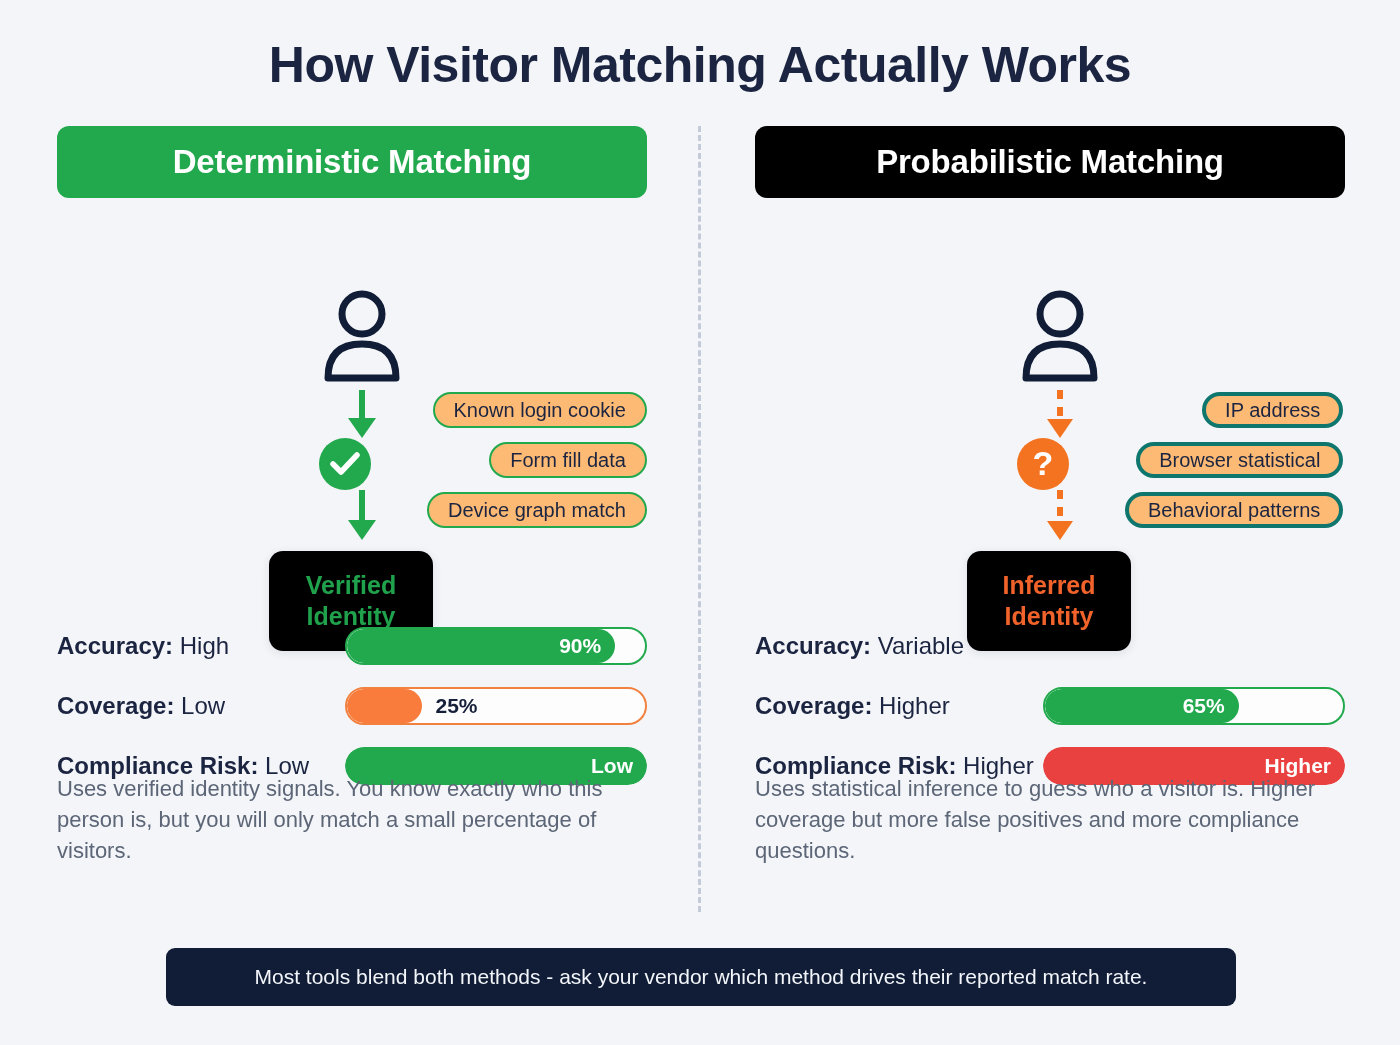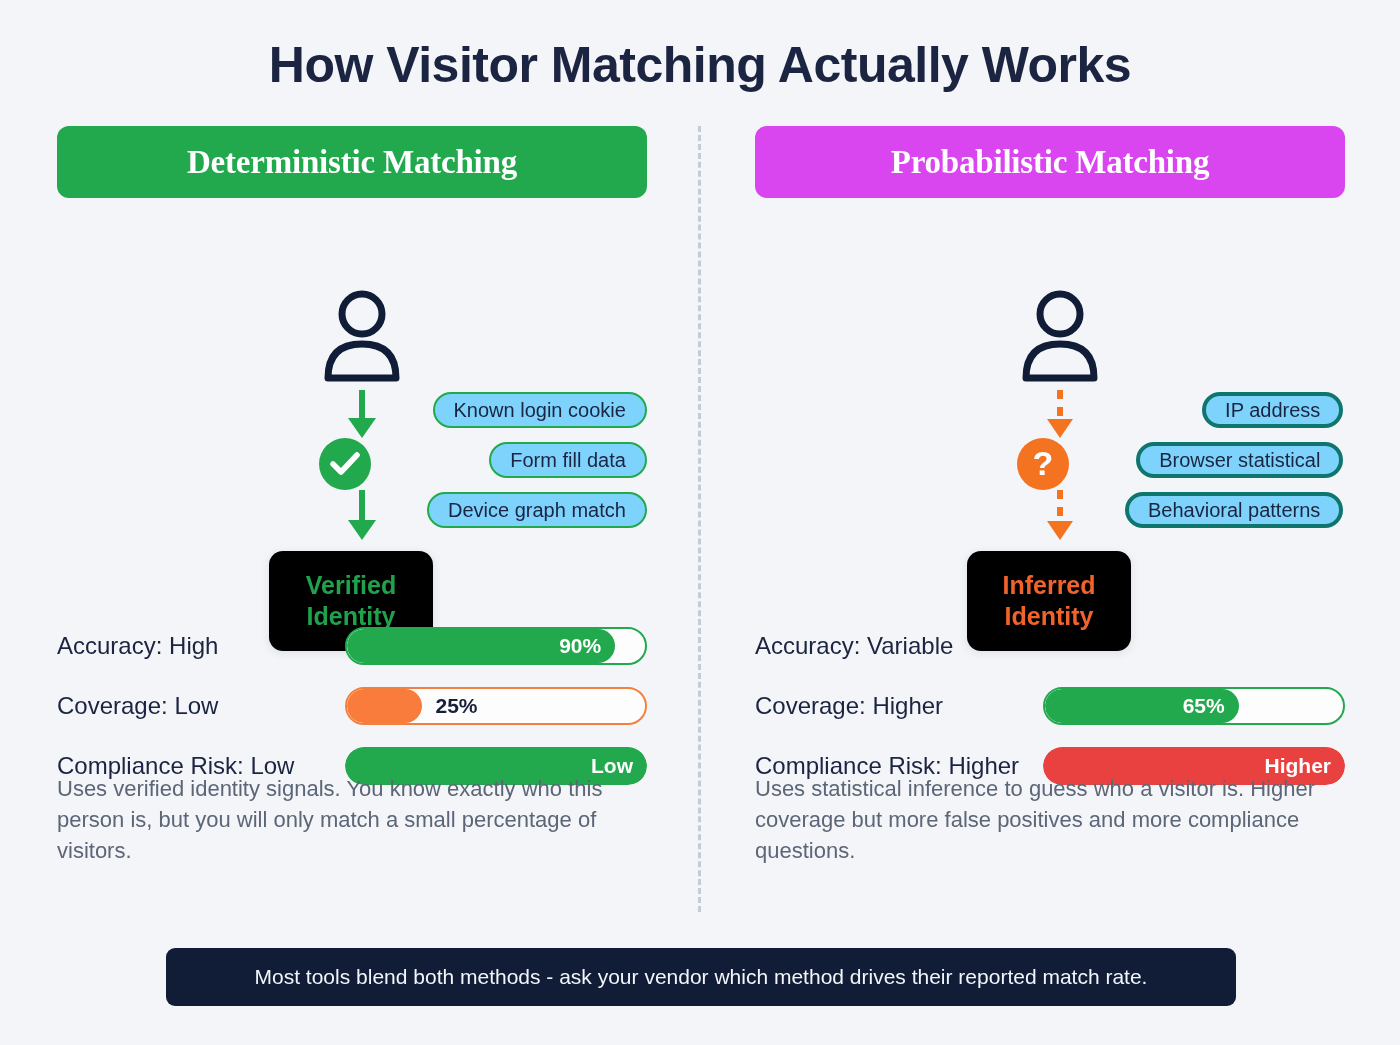--- a/index.html
+++ b/index.html
@@ -54,24 +54,23 @@
   .banner {
     height: 72px;
     border-radius: 12px;
     display: flex;
     align-items: center;
     justify-content: center;
     color: #ffffff;
     font-size: 33px;
     font-weight: bold;
     letter-spacing: -0.2px;
-    font-family: Liberation Serif, serif;
   }
   .banner-green  { background: #22A94E; }
-  .banner-orange { background: #d946ef; }
+  .banner-orange { background: #000000; }
 
   
   .flow {
     position: relative;
     height: 460px;
   }
 
   .person {
     position: absolute;
     left: 261px;
@@ -134,21 +133,21 @@
     top: 194px;
     display: flex;
     flex-direction: column;
     align-items: flex-end;
     gap: 14px;
   }
   .pill {
     height: 36px;
     padding: 0 19px;
     border-radius: 18px;
-    background: #7dd3fc;
+    background: #fdba74;
     display: flex;
     align-items: center;
     font-size: 20px;
     color: #1b2440;
     white-space: nowrap;
   }
   .pill-green  { border: 2px solid #22A94E; }
   .pill-orange { border: 4px solid #0f766e; }
 
   
@@ -161,21 +160,21 @@
     height: 60px;
     display: flex;
     align-items: center;
   }
   .metric-label {
     width: 288px;
     font-size: 24px;
     color: #1b2440;
     white-space: nowrap;
   }
-  .metric-label b { font-weight: normal; }
+  .metric-label b { font-weight: bold; }
   .metric-label span { font-weight: normal; margin-top: 28px; }
 
   .track {
     position: relative;
     flex: 1;
     height: 38px;
     border-radius: 19px;
     background: #fdfdfd;
     overflow: hidden;
   }

